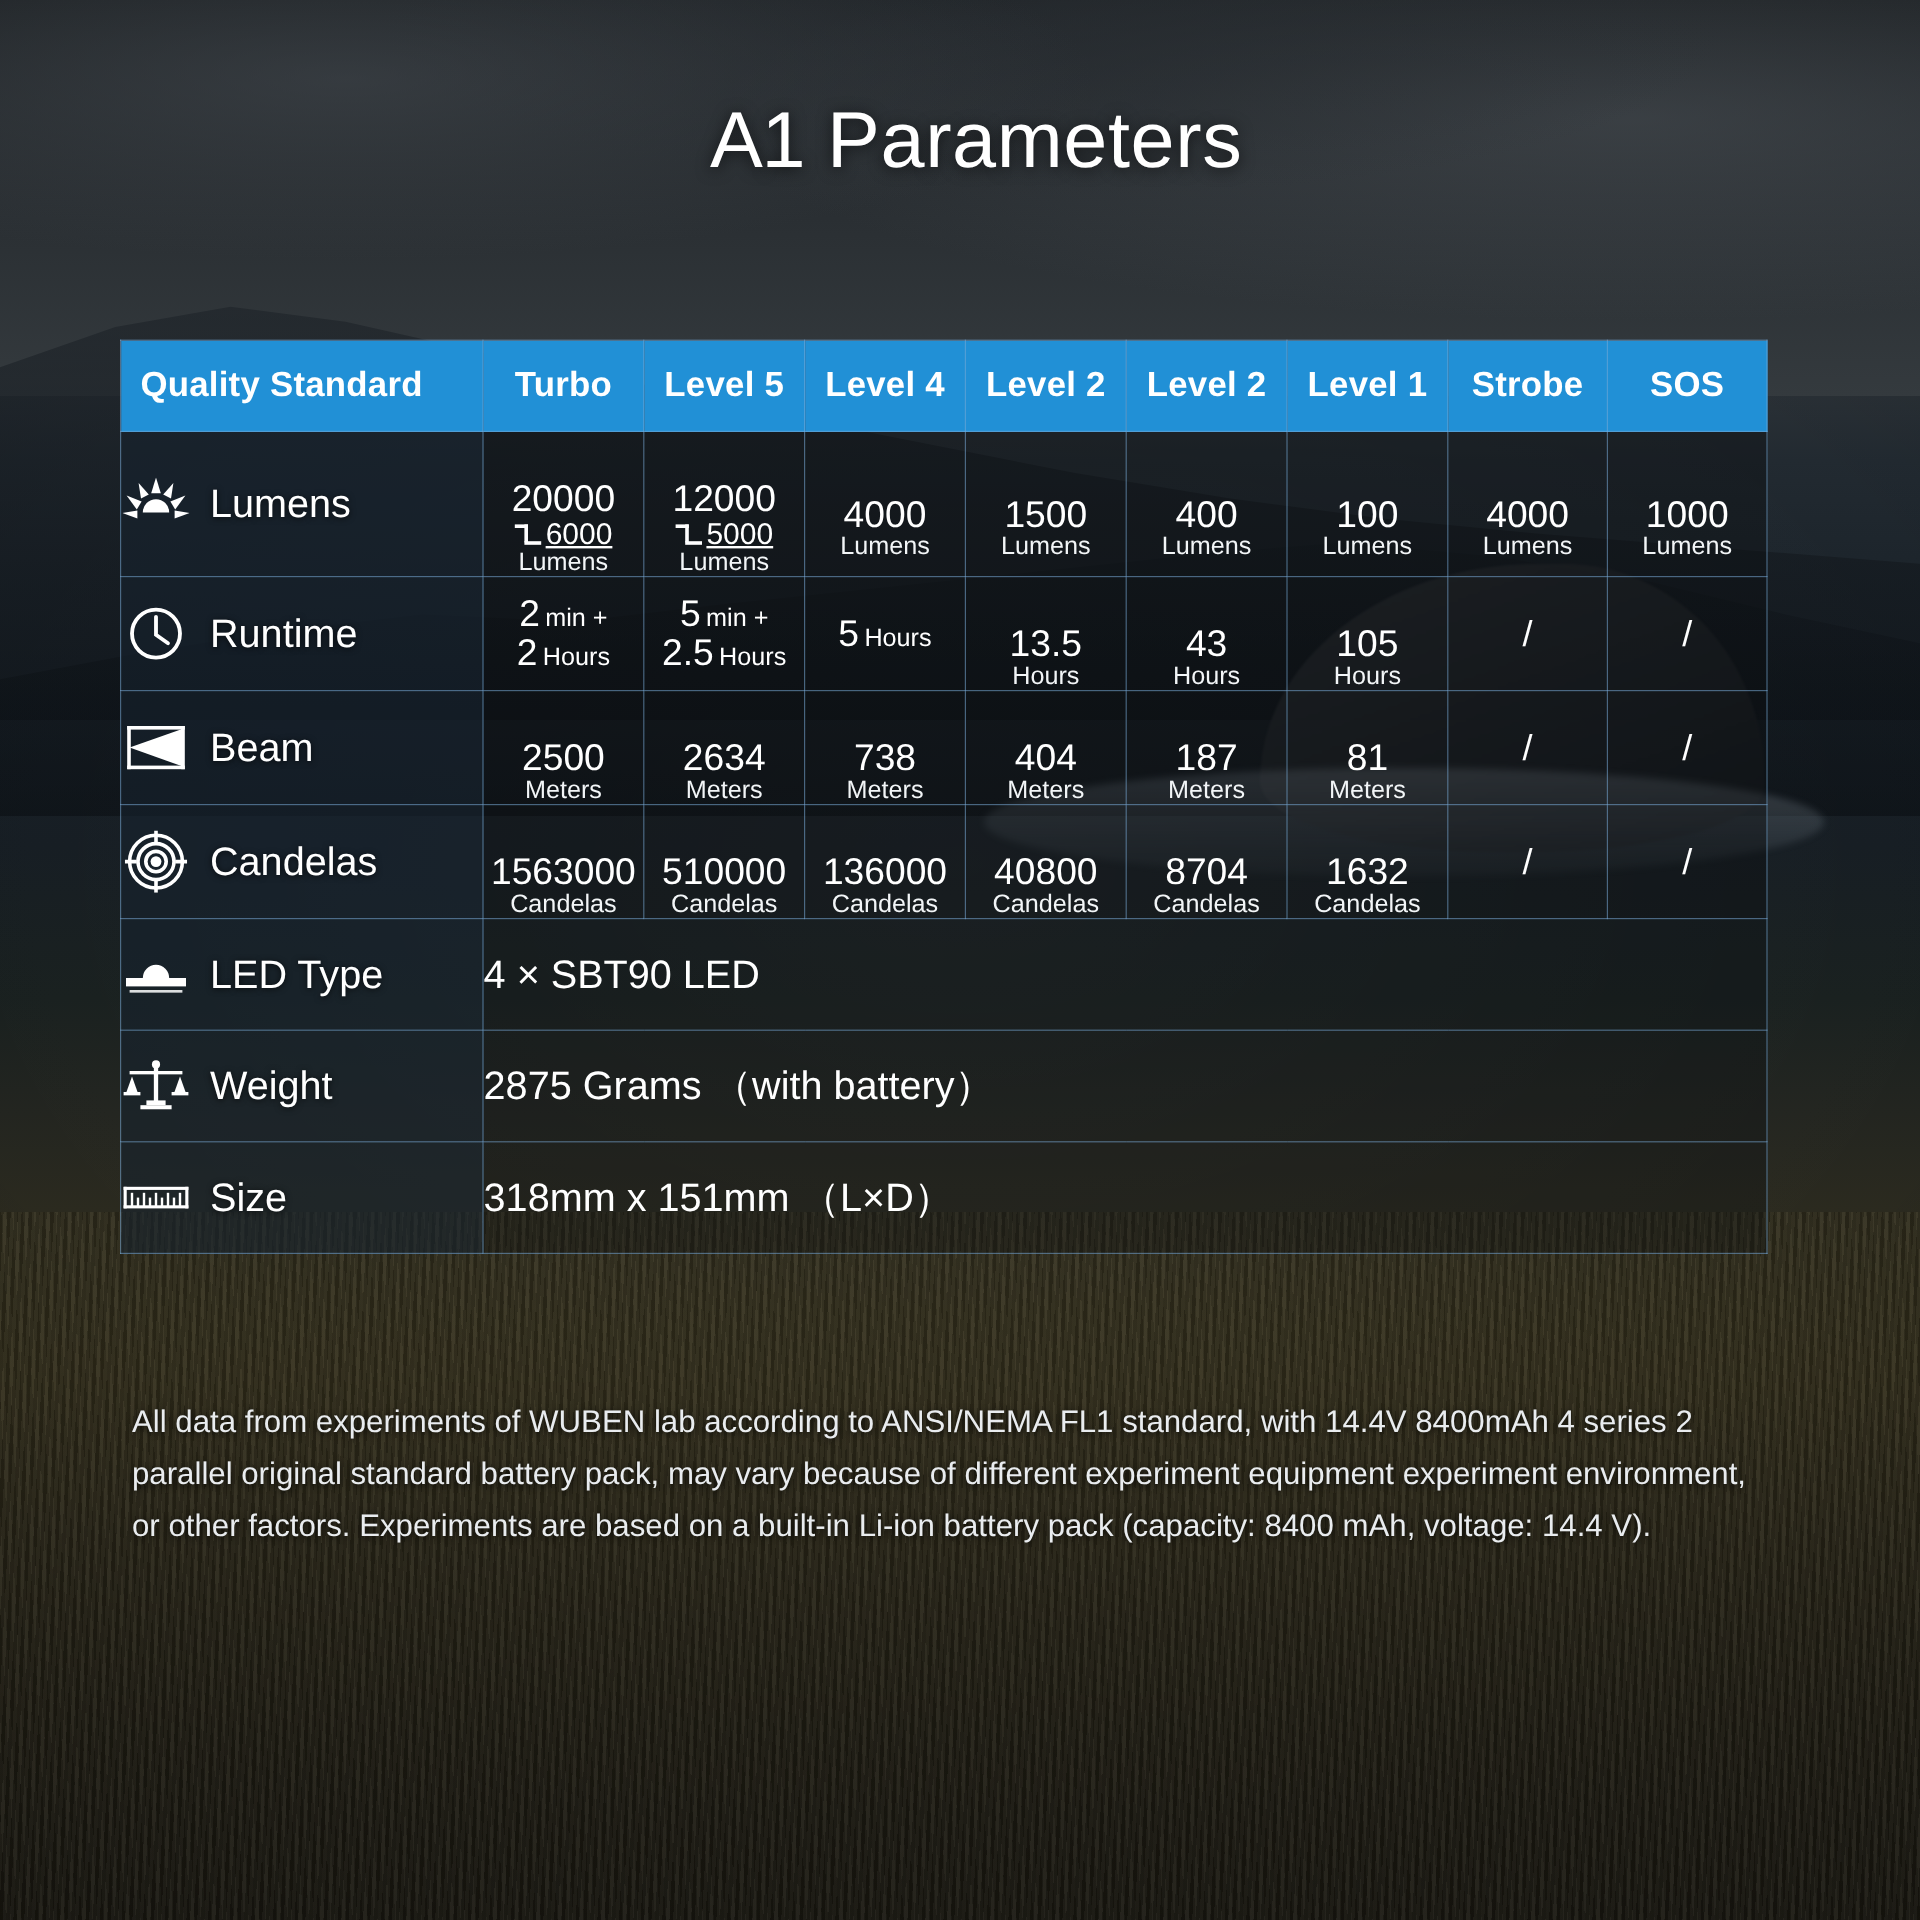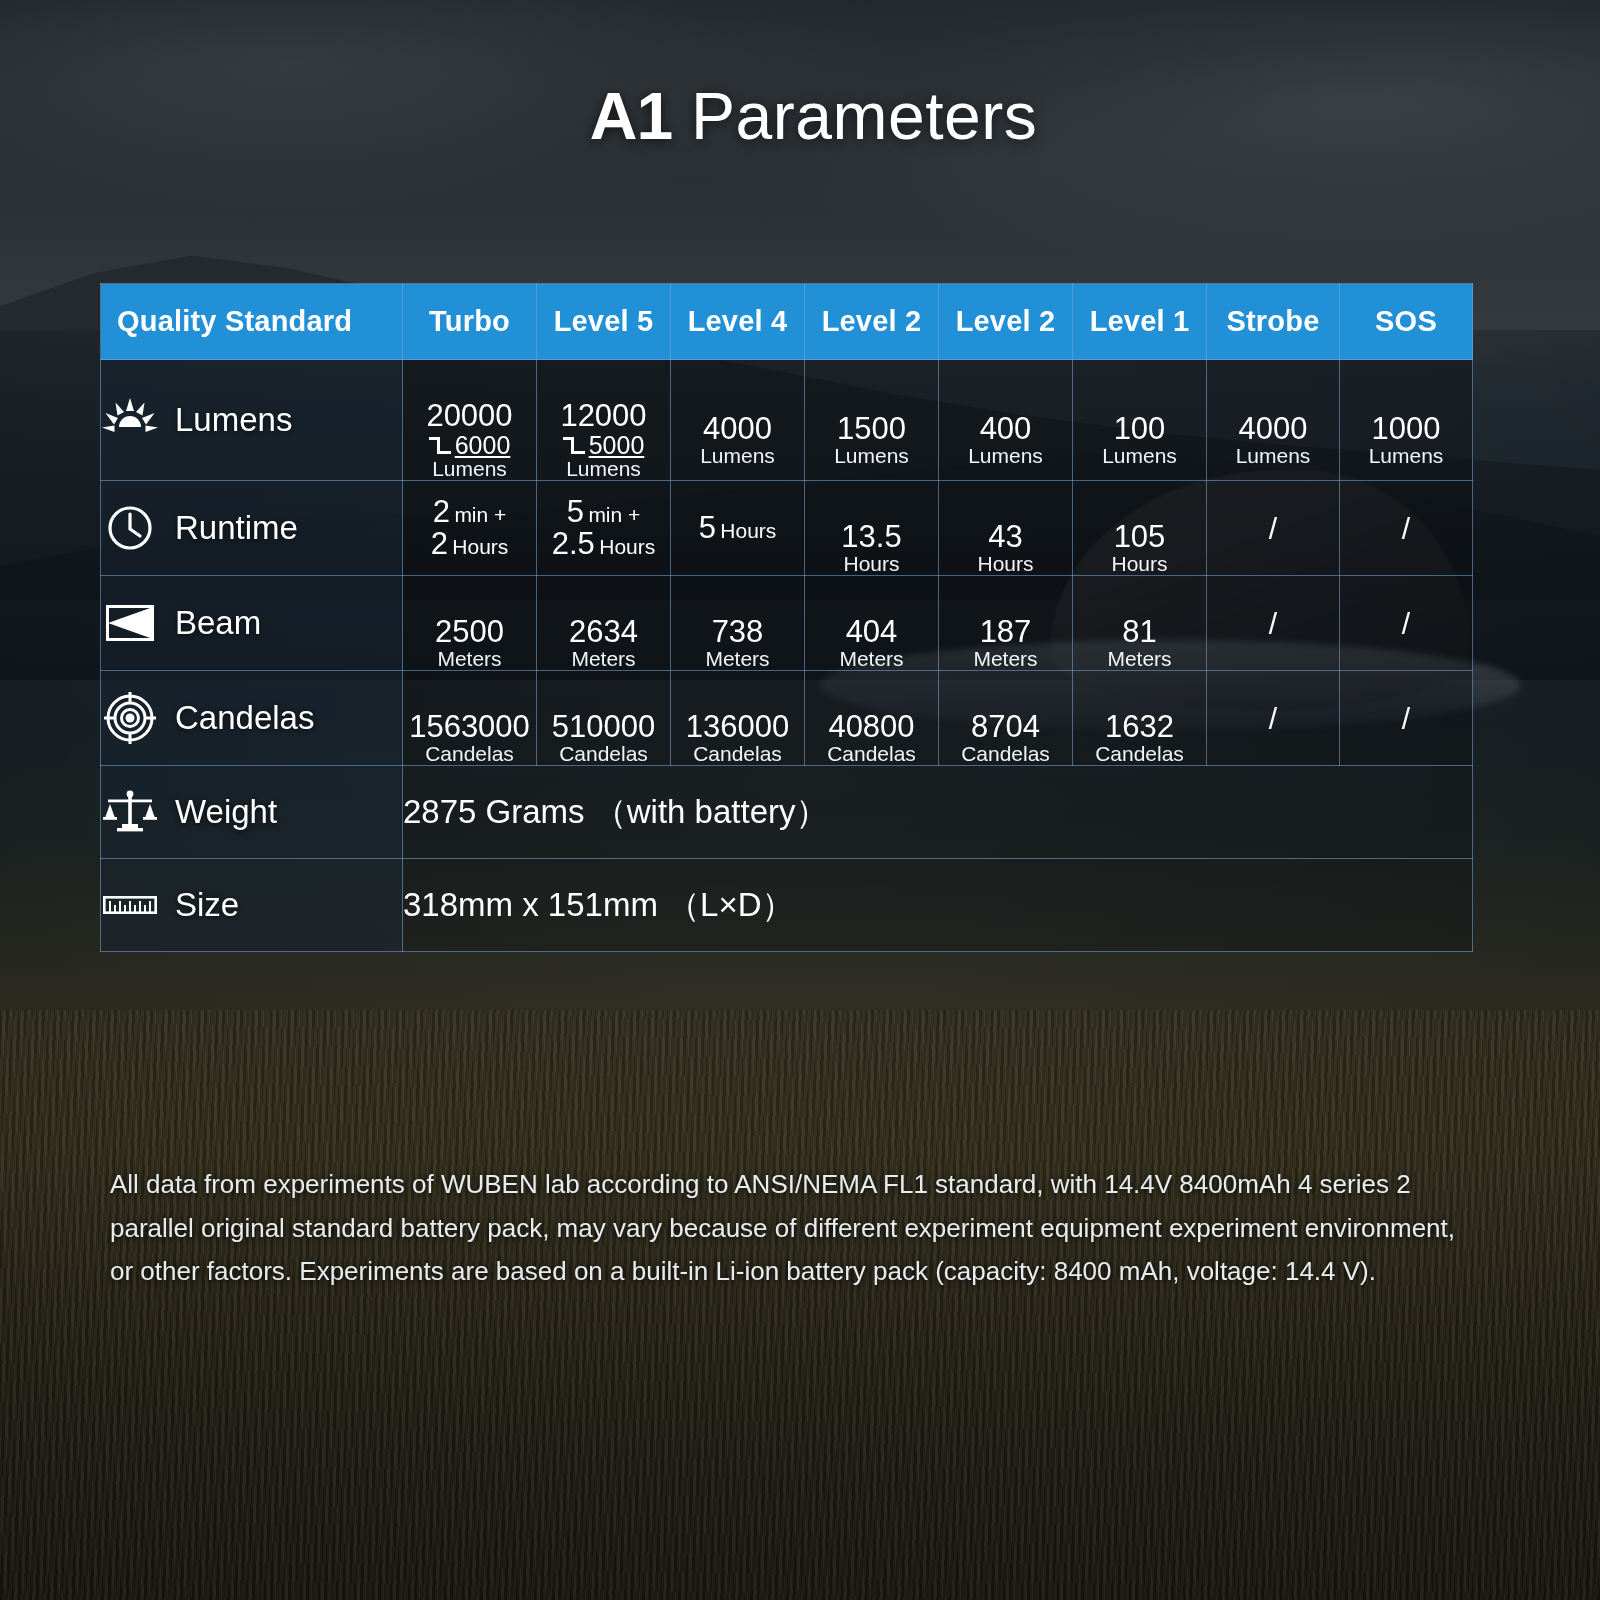--- a/index.html
+++ b/index.html
@@ -93,21 +93,21 @@
     text-align: center;
   }
   #title {
     color: #ffffff;
     font-size: 66px;
     font-weight: 400;
     letter-spacing: .5px;
     text-shadow: 0 2px 12px rgba(0,0,0,.65);
   }
   #title .model {
-    font-weight: 700;
+    font-weight: 400;
     letter-spacing: -1px;
     margin-left: 27px;
   }
 
   
   #table-wrap {
     position: absolute; z-index: 3;
     left: 100px; top: 283px;
     width: 1372px;
   }
@@ -439,20 +439,37 @@
             <span class="big">1632</span>
             <span class="unit">Candelas</span>
           </td>
           <td class="data"><span class="dash">/</span></td>
           <td class="data"><span class="dash">/</span></td>
         </tr>
         <tr>
           <td class="rowlabel">
              <div class="labelbox">
                <span class="ico">
+                <svg width="56" height="34" viewBox="0 0 56 34">
+                  <g fill="#fff">
+      <path d="M17 20 a11 11 0 0 1 22 0 z"></path>
+      <rect x="3" y="20" width="50" height="7"></rect>
+      <rect x="6" y="30" width="44" height="2.2" opacity=".85"></rect>
+                  </g>
+                </svg>
+              </span>
+               <span class="ltext">LED Type</span>
+             </div>
+          </td>
+          <td class="wide" colspan="8">4 × SBT90 LED</td>
+        </tr>
+        <tr>
+          <td class="rowlabel">
+             <div class="labelbox">
+               <span class="ico">
                 <svg width="56" height="48" viewBox="0 0 56 48">
                   <g fill="#fff">
       <rect x="26.2" y="7" width="3.6" height="32"></rect>
       <circle cx="28" cy="6" r="3.4"></circle>
       <rect x="6" y="11.5" width="44" height="2.8"></rect>
       <rect x="15" y="40" width="26" height="3.4"></rect>
       <rect x="20" y="36" width="16" height="4"></rect>
       <polygon points="13,30 3,30 8,16"></polygon>
                     <polygon points="43,30 53,30 48,16"></polygon>
       <rect x="1" y="29" width="14" height="2.8"></rect>

